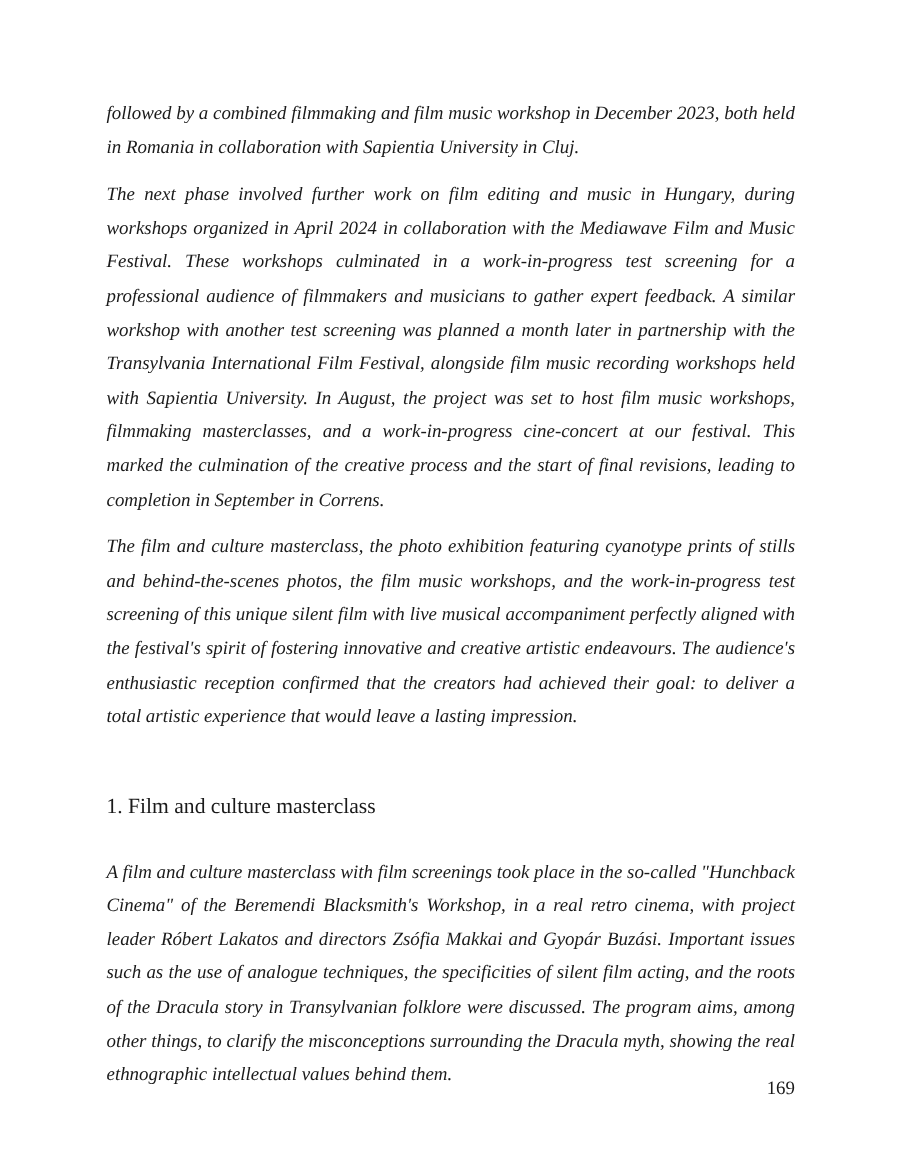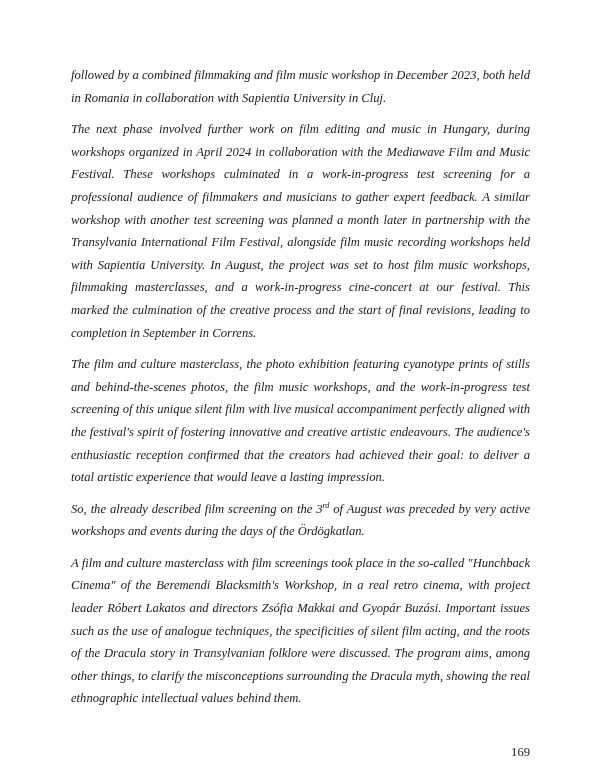--- a/index.html
+++ b/index.html
@@ -35,31 +35,31 @@
     }
     h2.section {
       font-size: 14.4px;
       font-weight: normal;
       margin: 39px 0 22px 0;
       line-height: 20px;
     }
     .page-number {
       position: absolute;
       left: 505px;
-      top: 745px;
+      top: 718px;
       width: 25px;
       text-align: right;
       font-size: 12.6px;
     }
   </style>
 </head>
 <body>
 
 <div class="page">
   <p class="body">followed by a combined filmmaking and film music workshop in December 2023, both held in Romania in collaboration with Sapientia University in Cluj.</p>
   <p class="body">The next phase involved further work on film editing and music in Hungary, during workshops organized in April 2024 in collaboration with the Mediawave Film and Music Festival. These workshops culminated in a work-in-progress test screening for a professional audience of filmmakers and musicians to gather expert feedback. A similar workshop with another test screening was planned a month later in partnership with the Transylvania International Film Festival, alongside film music recording workshops held with Sapientia University. In August, the project was set to host film music workshops, filmmaking masterclasses, and a work-in-progress cine-concert at our festival. This marked the culmination of the creative process and the start of final revisions, leading to completion in September in Correns.</p>
   <p class="body">The film and culture masterclass, the photo exhibition featuring cyanotype prints of stills and behind-the-scenes photos, the film music workshops, and the work-in-progress test screening of this unique silent film with live musical accompaniment perfectly aligned with the festival's spirit of fostering innovative and creative artistic endeavours. The audience's enthusiastic reception confirmed that the creators had achieved their goal: to deliver a total artistic experience that would leave a lasting impression.</p>
-  <p class="body"><span>So, the already described film screening on the 3</span><sup>rd</sup><span> of August was preceded by very active workshops and events during the days of the Ördögkatlan.</span></p>
 
+  <h2 class="section">1. Film and culture masterclass</h2>
   <p class="body">A film and culture masterclass with film screenings took place in the so-called "Hunchback Cinema" of the Beremendi Blacksmith's Workshop, in a real retro cinema, with project leader Róbert Lakatos and directors Zsófia Makkai and Gyopár Buzási. Important issues such as the use of analogue techniques, the specificities of silent film acting, and the roots of the Dracula story in Transylvanian folklore were discussed. The program aims, among other things, to clarify the misconceptions surrounding the Dracula myth, showing the real ethnographic intellectual values behind them.</p>
 </div>
 
 <div class="page-number">169</div>
 
 </body></html>

